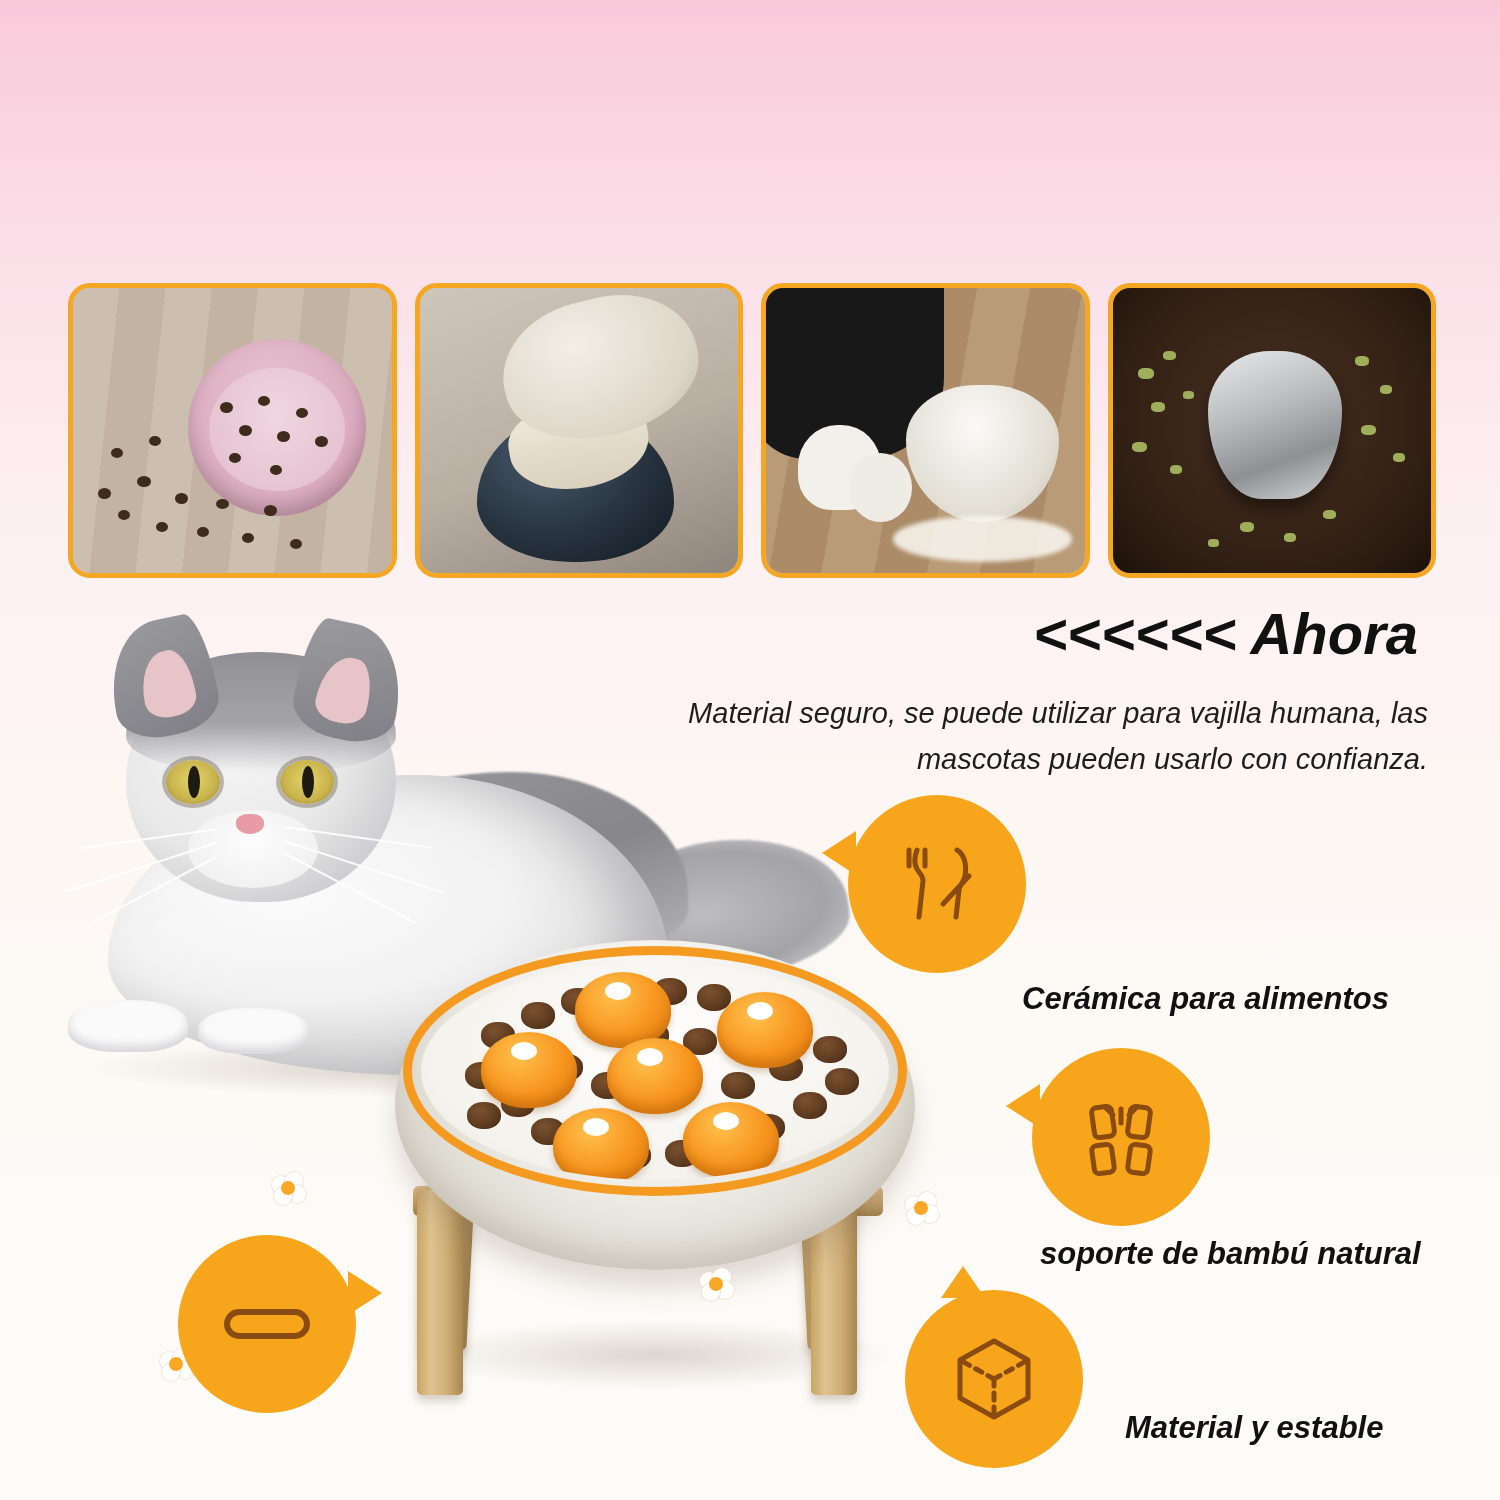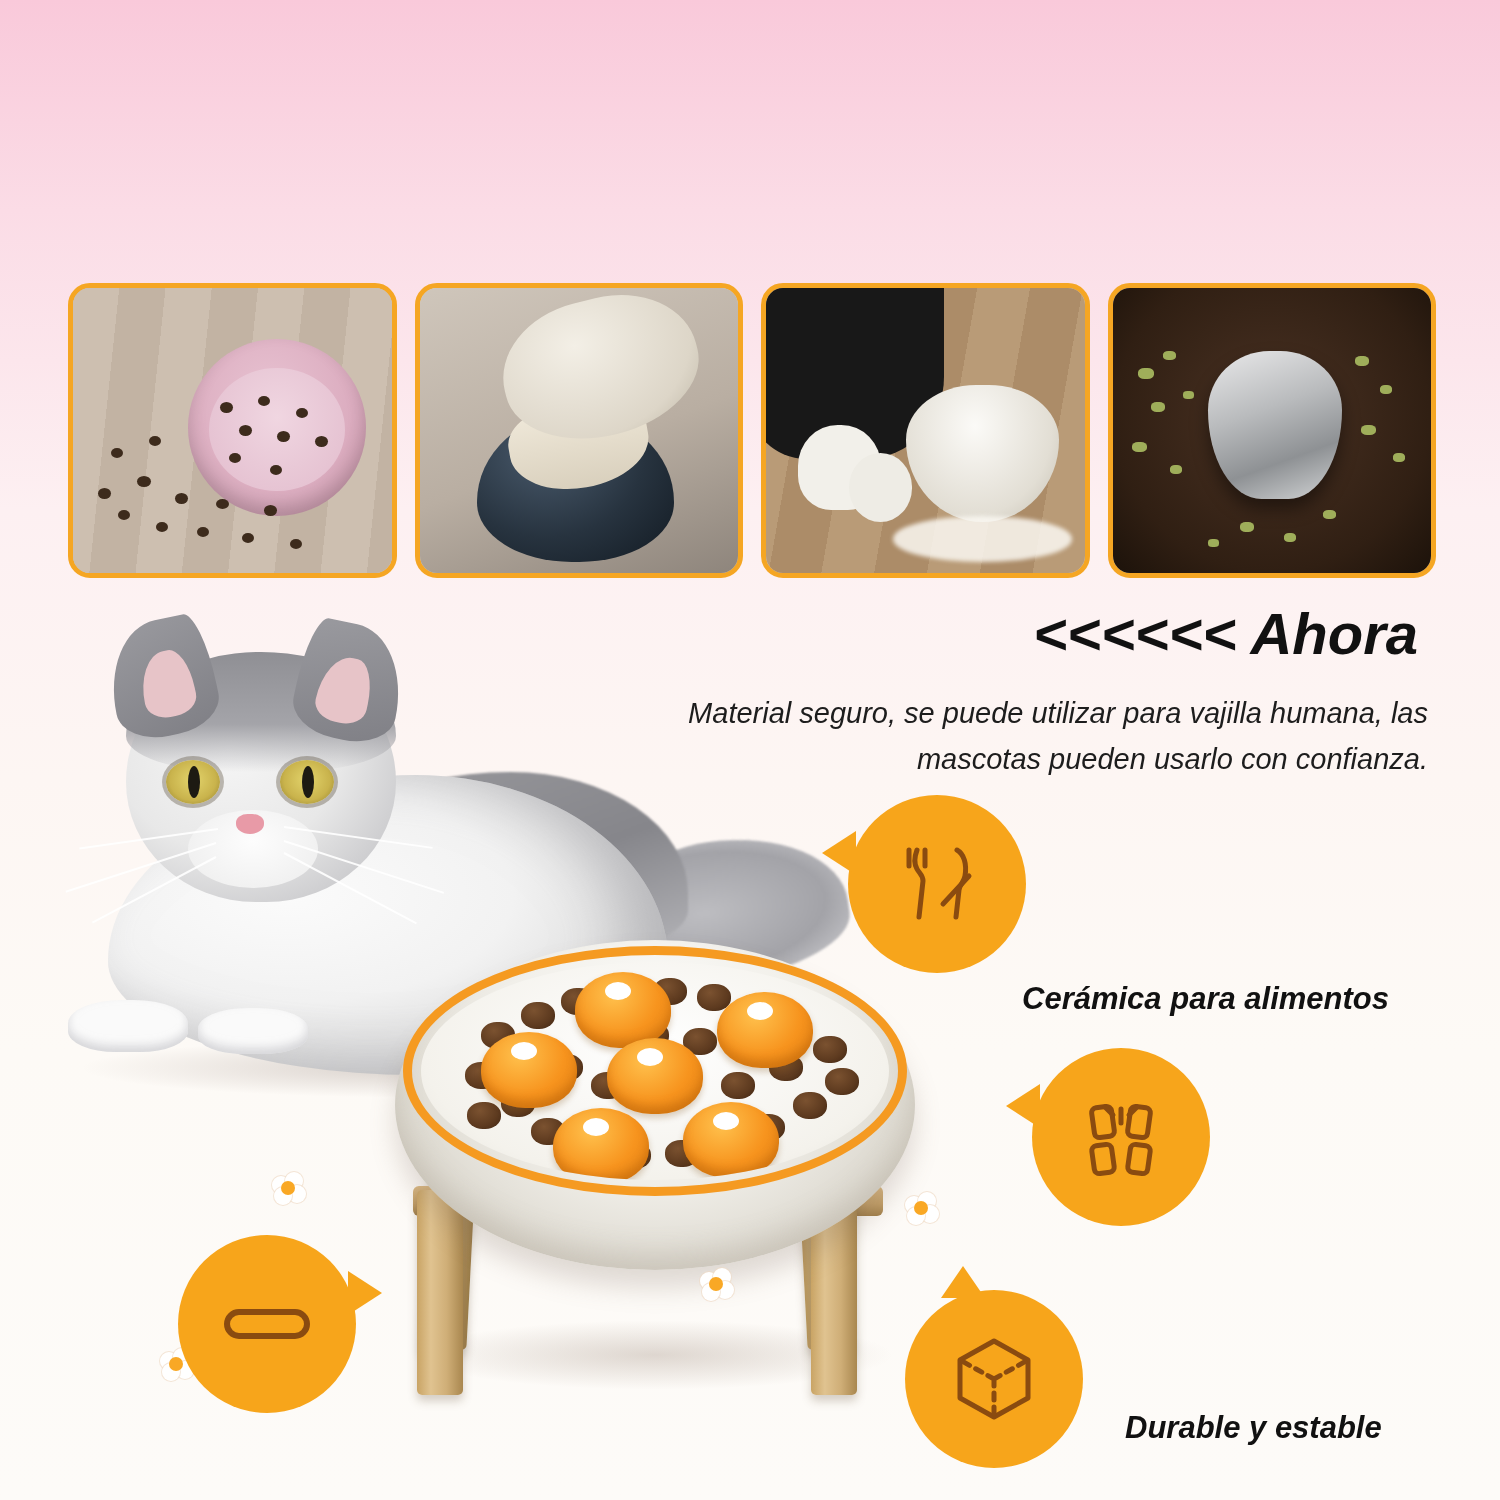--- a/index.html
+++ b/index.html
@@ -515,31 +515,32 @@
     <span>
       <svg width="96" height="96" viewBox="0 0 96 96" fill="none" stroke="#8a4b10" stroke-width="5" stroke-linecap="round" stroke-linejoin="round">
         <rect x="20" y="18" width="20" height="30" rx="5" transform="rotate(-8 30 33)"></rect>
         <rect x="20" y="56" width="20" height="28" rx="5" transform="rotate(-8 30 70)"></rect>
         <rect x="56" y="18" width="20" height="30" rx="5" transform="rotate(8 66 33)"></rect>
         <rect x="56" y="56" width="20" height="28" rx="5" transform="rotate(8 66 70)"></rect>
         <path d="M48 20v14M40 26l-8-8M56 26l8-8"></path>
       </svg>
     </span>
   </div>
+  <div class="feature-label l-bamboo">soporte de bambú natural</div>
 
   <div class="callout tb c-durable">
     <div class="tail"></div>
     <span>
       <svg width="96" height="96" viewBox="0 0 96 96" fill="none" stroke="#8a4b10" stroke-width="5" stroke-linecap="round" stroke-linejoin="round">
         <path d="M48 10 82 29v38L48 86 14 67V29z"></path>
         <path d="M48 48 82 29M48 48 14 29M48 48v38" stroke-dasharray="7 7"></path>
       </svg>
     </span>
   </div>
-  <div class="feature-label l-durable">Durable y estable</div>
+  <div class="feature-label l-durable">Material y estable</div>
 
   <div class="callout tr c-wide">
     <div class="tail"></div>
     <span>
       <svg width="96" height="60" viewBox="0 0 96 60" fill="none" stroke="#8a4b10" stroke-width="6" stroke-linecap="round" stroke-linejoin="round">
         <rect x="8" y="18" width="80" height="24" rx="12"></rect>
       </svg>
     </span>
   </div>
 

